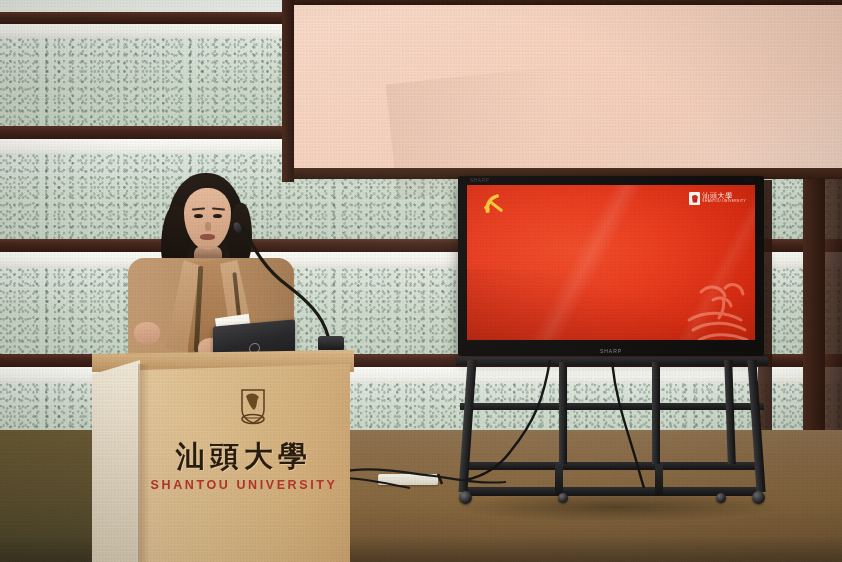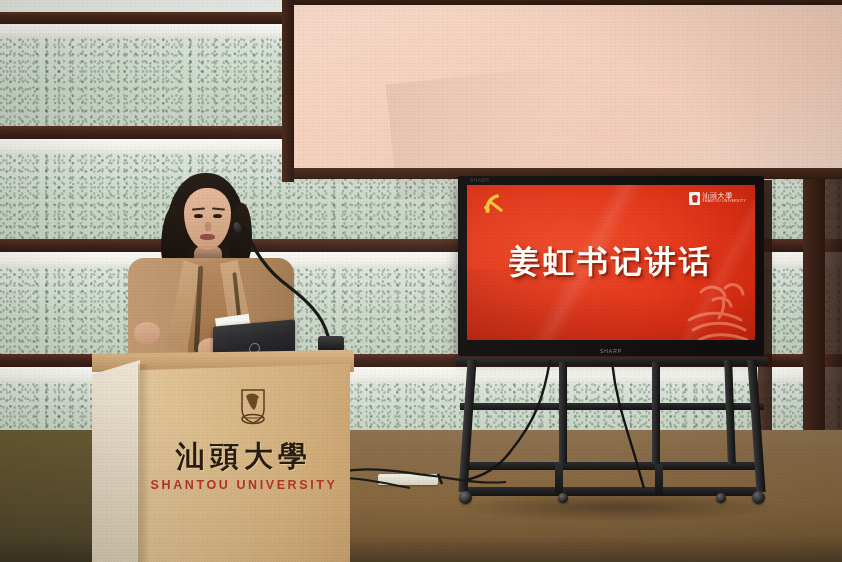--- a/index.html
+++ b/index.html
@@ -482,21 +482,20 @@
       <div class="stu-logo">
         <div class="stu-logo-shield">
             <span></span>
           </div>
         <div class="stu-logo-text">
           <div class="stu-logo-cn">汕頭大學</div>
           <div class="stu-logo-en">SHANTOU UNIVERSITY</div>
         </div>
       </div>
 
-      <div class="tv-title">姜虹书记讲话</div>
 
       <svg class="flourish" viewBox="0 0 74 68">
         <g fill="none" stroke="#ffb9a0" stroke-width="3" stroke-linecap="round">
           <path d="M22 16 C30 8 42 10 46 20"></path>
           <path d="M46 12 C52 6 62 8 64 18"></path>
           <path d="M34 24 C40 20 50 22 52 30"></path>
           <path d="M10 44 C26 34 48 36 62 44"></path>
           <path d="M14 54 C30 44 52 46 66 54"></path>
           <path d="M20 64 C34 56 54 58 68 64"></path>
           <path d="M44 22 C46 30 44 36 40 42"></path>

